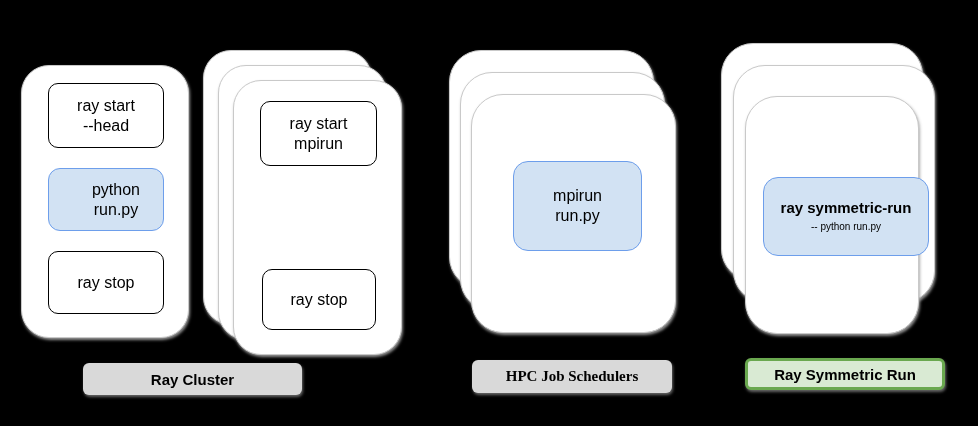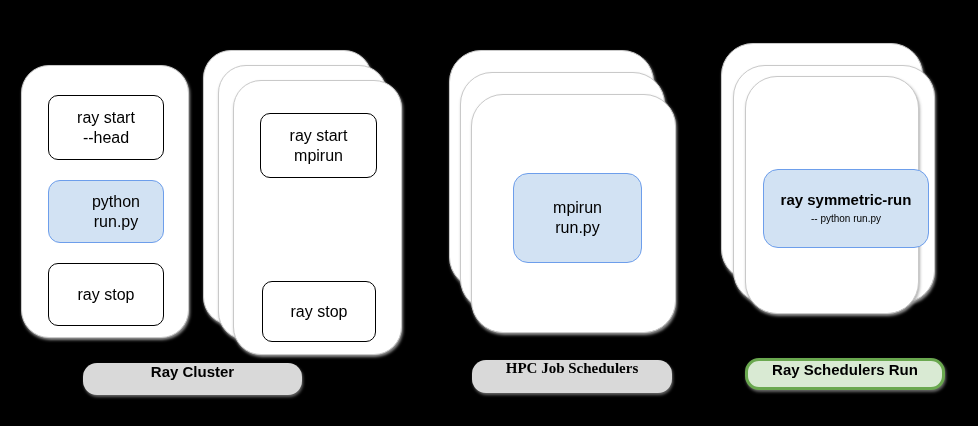--- a/index.html
+++ b/index.html
@@ -33,34 +33,34 @@
   .card.squat{border-radius:32px;}
   .cmd{
     position:absolute;
     display:flex;flex-direction:column;align-items:center;justify-content:center;
     text-align:center;
     background:var(--card-fill);
     border:1.5px solid var(--command-border);
     border-radius:10px;
     box-sizing:border-box;
     color:var(--text-color);
-    font-size:16px;line-height:20px;margin-top:12px;
+    font-size:16px;line-height:20px;
   }
   .cmd.blue{
     background:var(--blue-fill);
     border:1.5px solid var(--blue-border);
     border-radius:12px;
   }
   .cmd .strong{font-weight:bold;font-size:15px;line-height:19px;}
   .cmd .sub{font-size:10px;line-height:19px;}
   .badge{
     position:absolute;
-    display:flex;align-items:flex-start;justify-content:center;
+    display:flex;align-items:center;justify-content:center;
     font-weight:bold;font-size:15px;color:var(--text-color);
-    border-radius:14px;
+    border-radius:6px;
     box-sizing:border-box;
     box-shadow:1px 2px 3px rgba(120,120,120,0.85);
   }
   .badge.gray{background:var(--gray-badge-fill);}
   .badge.green{background:var(--green-badge-fill);border:3px solid var(--green-badge-border);}
 </style>
 </head>
 <body>
 
 <div class="canvas">
@@ -100,31 +100,31 @@
       <div class="cmd blue" style="left:41px;top:66px;width:129px;height:90px;border-radius:15px;">
         <span>mpirun</span>
         <span>run.py</span>
       </div>
     </div>
   </div>
 
   <div>
     <div class="card squat" style="left:721px;top:43px;width:202px;height:238px;"></div>
     <div class="card squat" style="left:733px;top:65px;width:202px;height:238px;"></div>
-    <div class="card squat" style="left:745px;top:76px;width:174px;height:238px;">
+    <div class="card squat" style="left:745px;top:96px;width:174px;height:238px;">
       <div class="cmd blue" style="left:17px;top:80px;width:166px;height:79px;border-radius:15px;">
         <span class="strong">ray symmetric-run</span>
         <span class="sub">-- python run.py</span>
       </div>
     </div>
   </div>
 
   <div class="badge gray" style="left:83px;top:363px;width:219px;height:32px;">
     <span>Ray Cluster</span>
   </div>
   <div class="badge gray" style="left:472px;top:360px;width:200px;height:33px;font-family:Liberation Serif, serif;">
     <span>HPC Job Schedulers</span>
   </div>
   <div class="badge green" style="left:745px;top:358px;width:200px;height:32px;">
-    <span>Ray Schedulers Run</span>
+    <span>Ray Symmetric Run</span>
   </div>
 
 </div>
 
 </body></html>

